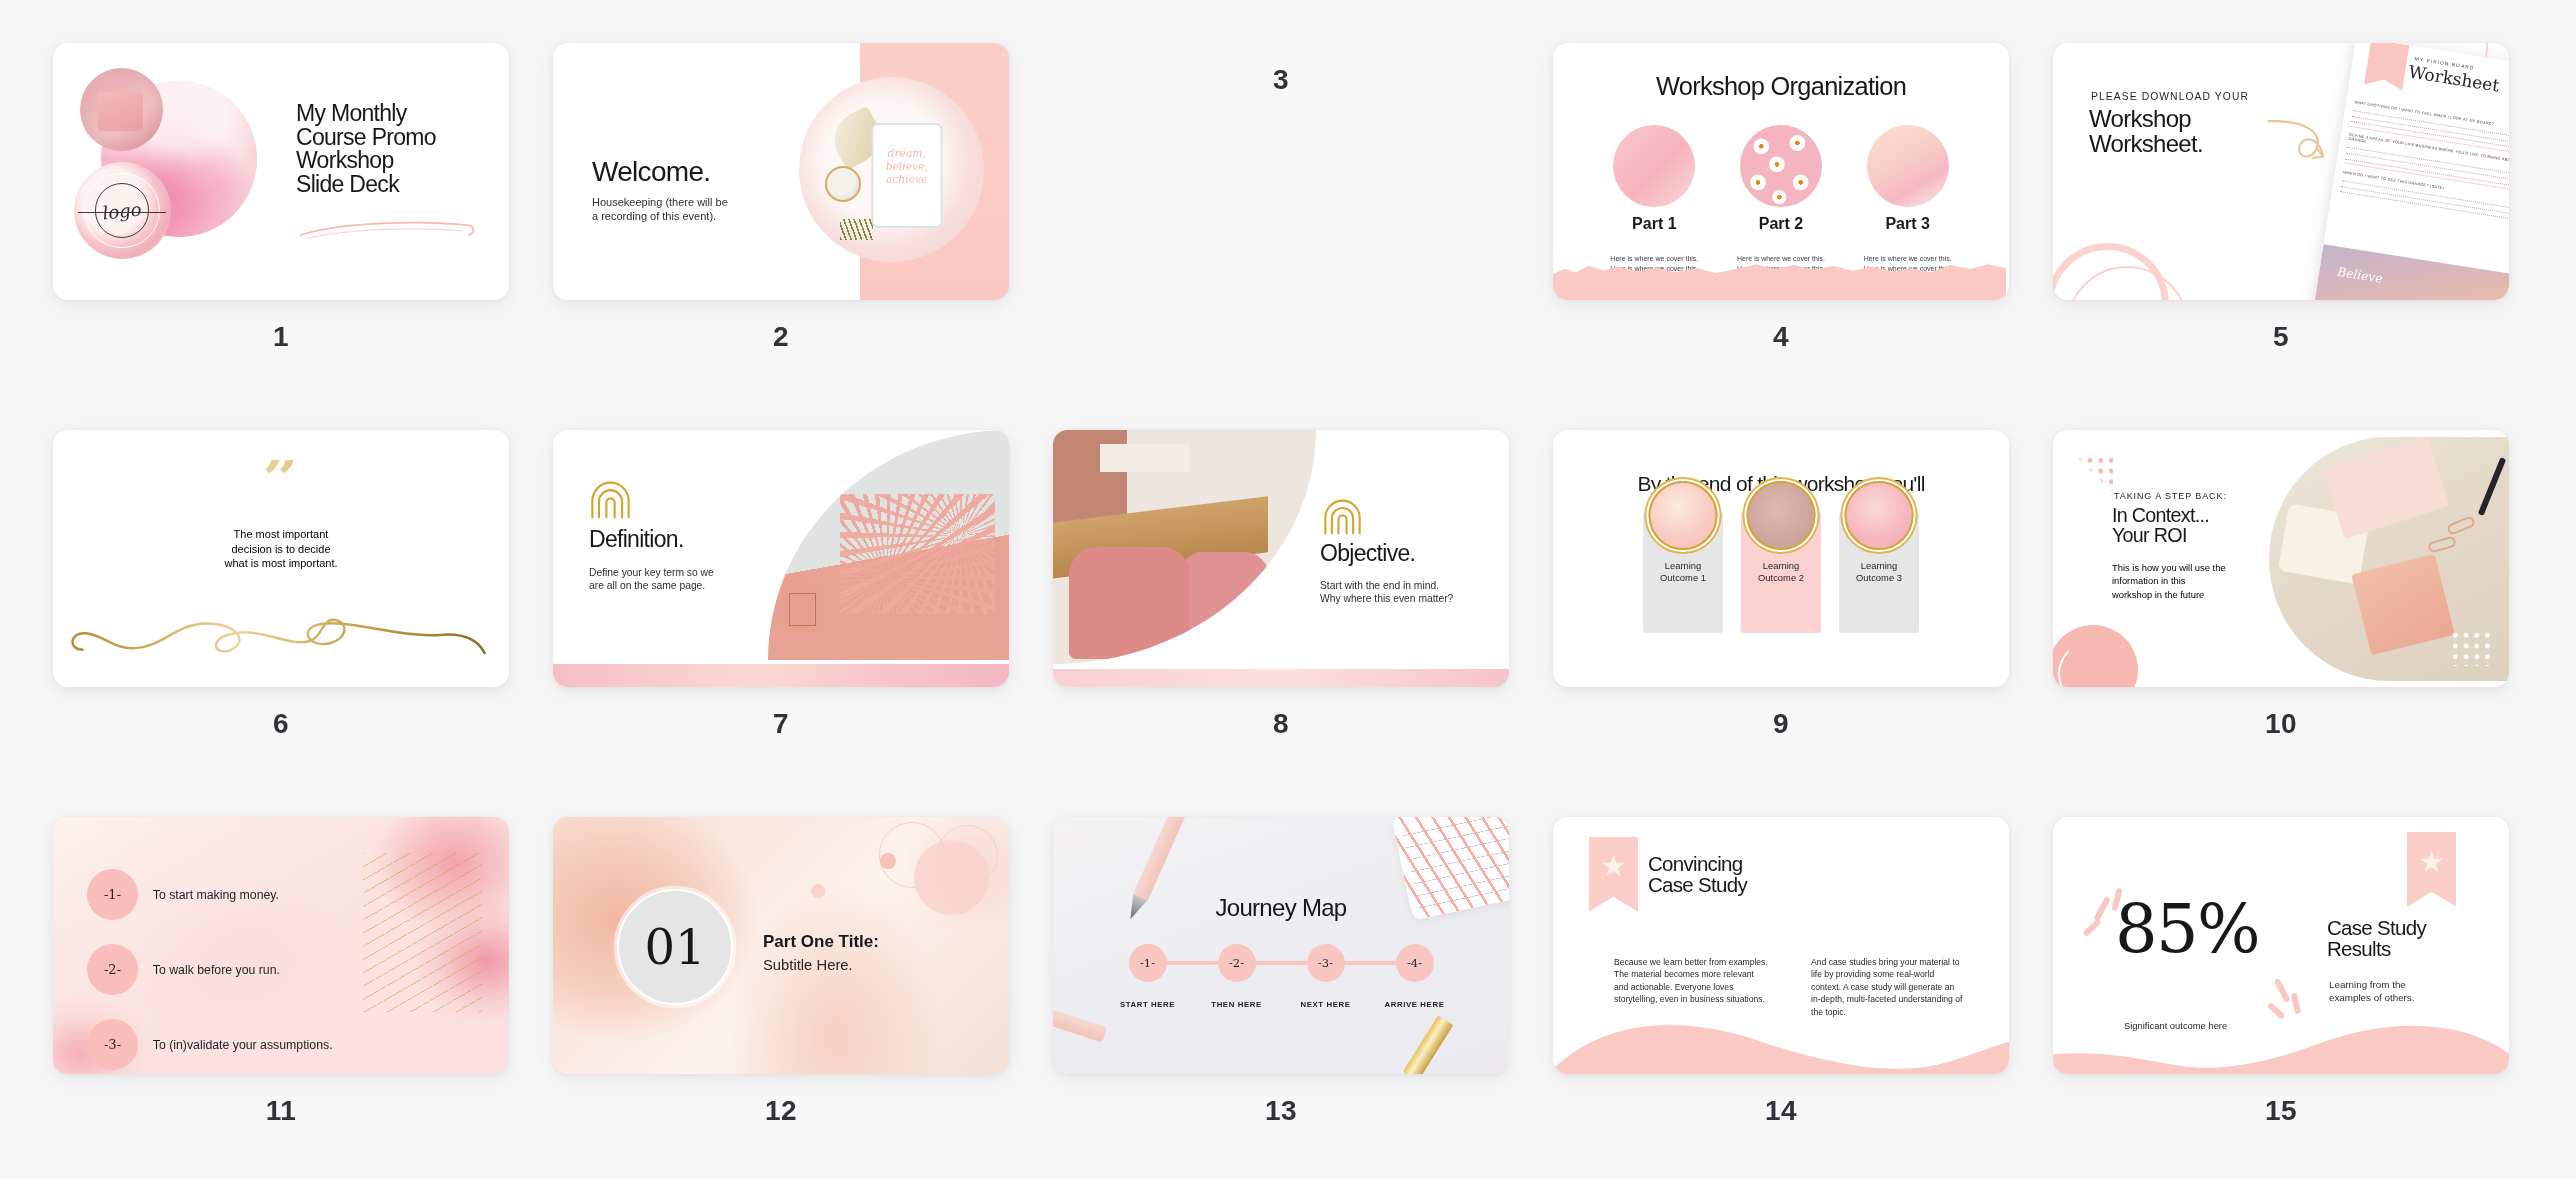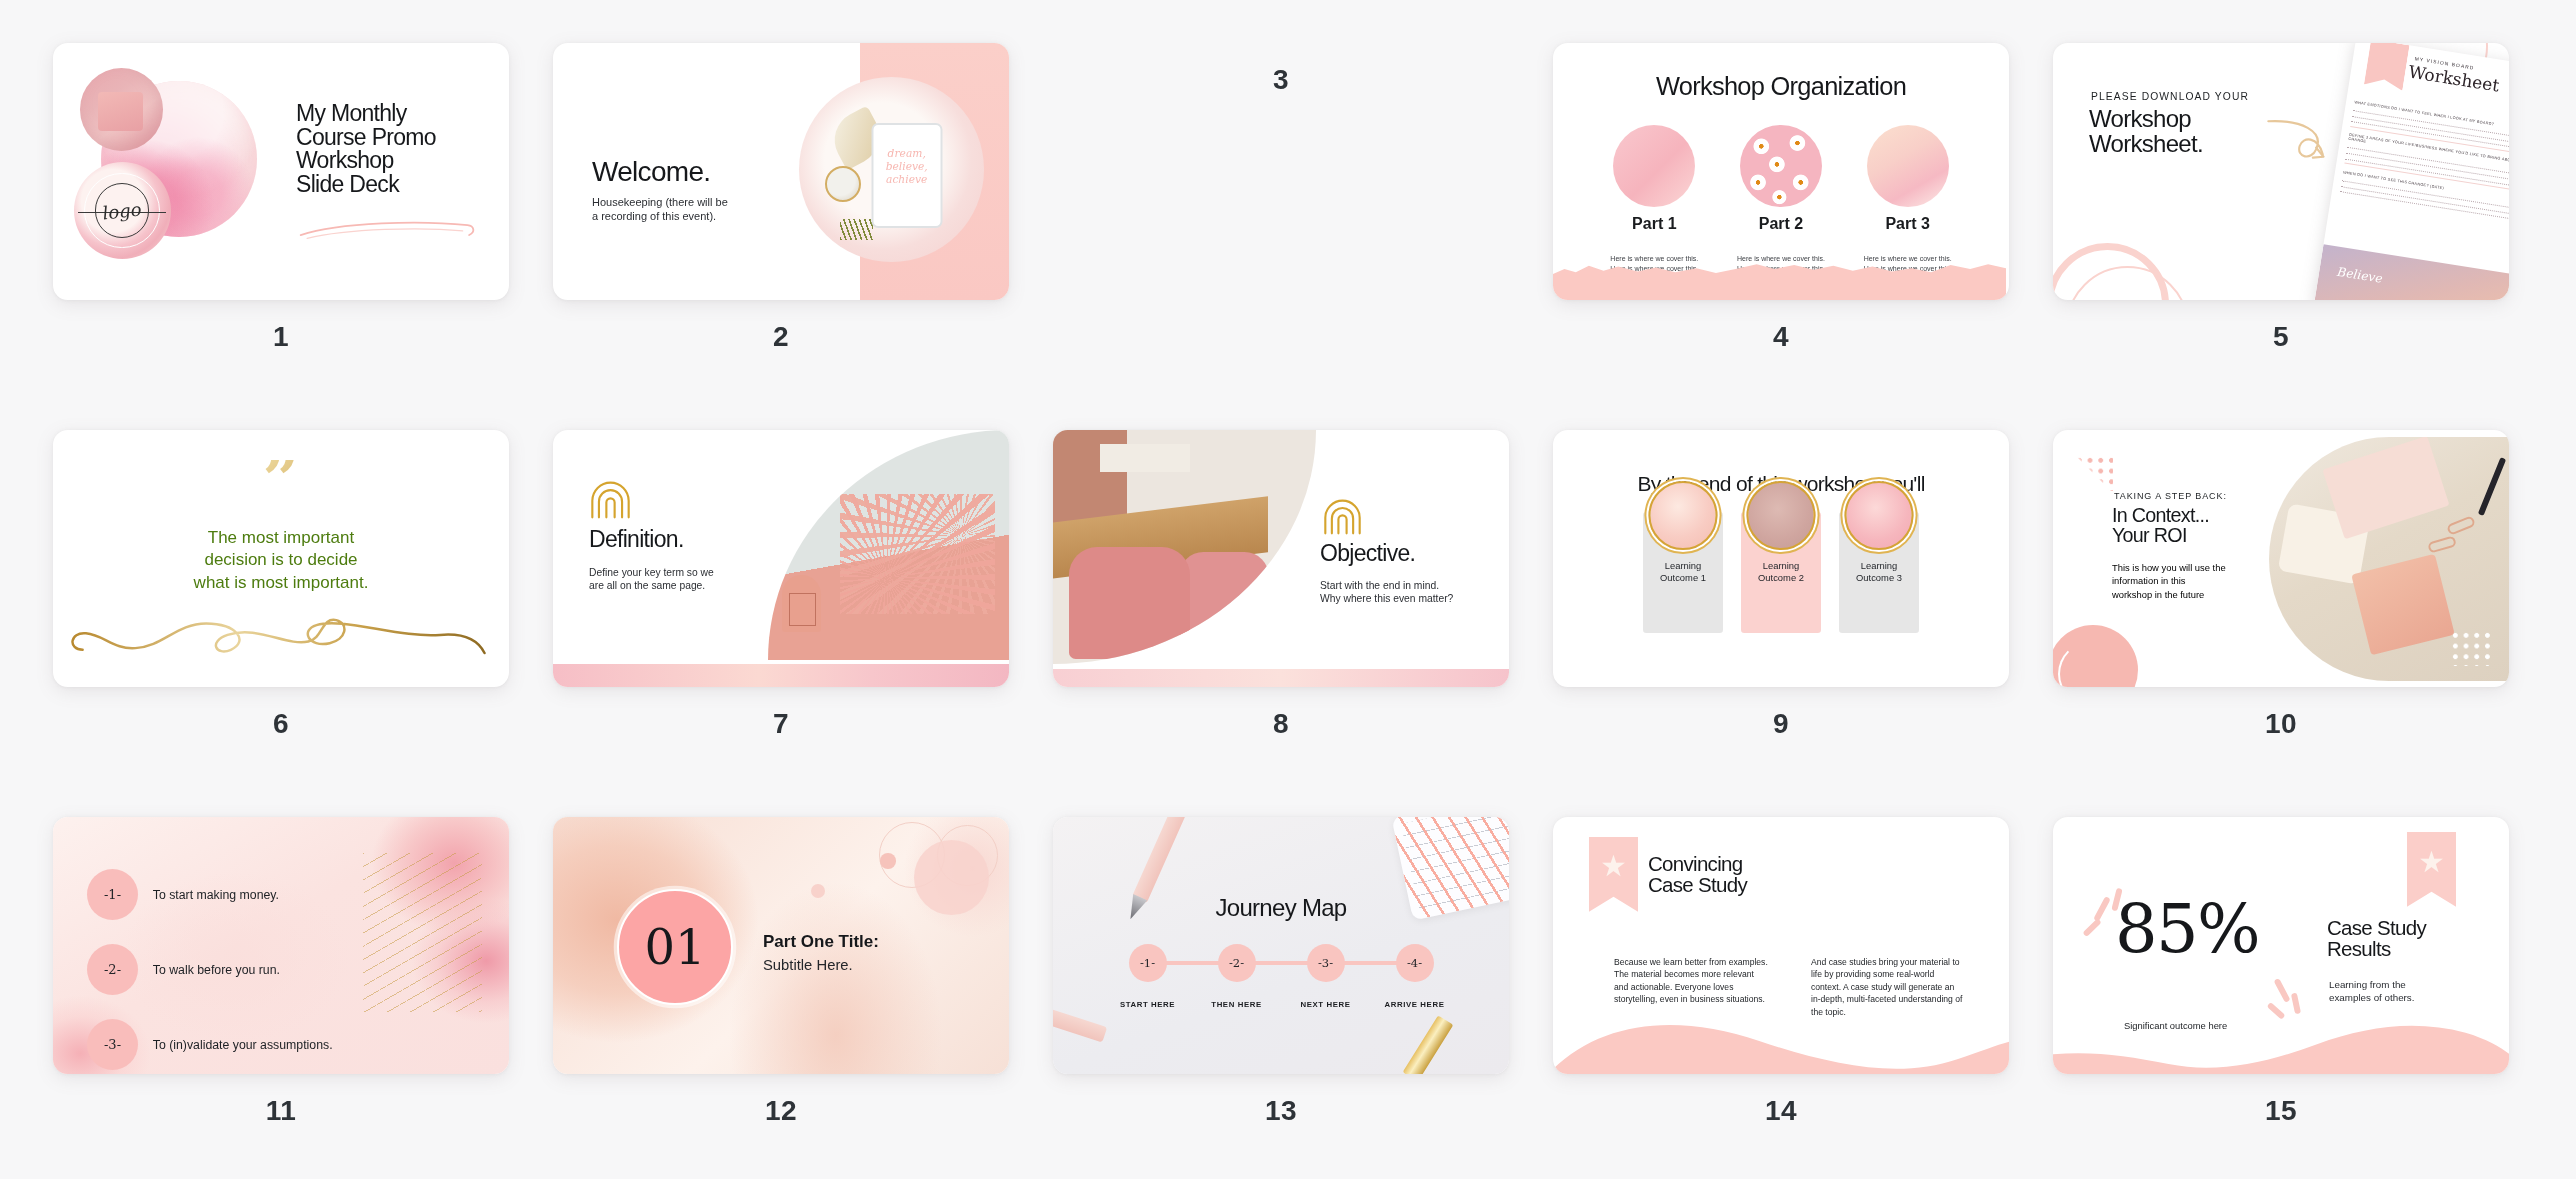--- a/index.html
+++ b/index.html
@@ -140,22 +140,22 @@
   .s5-lines .sep{border-bottom:0.8px solid #f3d2d0;margin:3.3px 0;}
   .s5-photo{position:absolute;left:0;right:0;bottom:0;height:61px;
     background:linear-gradient(160deg,#c3b3cc,#e0b8b4 55%,#f3c3a8);}
   .s5-photo span{position:absolute;left:18px;top:18px;font-family:"DejaVu Serif",serif;font-style:italic;
     font-size:12.3px;color:#fff;}
   
   .s6-q { position:absolute; left:0; right:0; top:29.5px; text-align:center;
     font-family:"DejaVu Serif", serif; font-size:64px; line-height:.6; font-weight:700;
     background:linear-gradient(135deg,#c59a43,#f0dca2 40%,#b8892f 80%);
     -webkit-background-clip:text; background-clip:text; color:transparent; }
-  .s6-text { position:absolute; left:0; right:0; top:97px; text-align:center; font-size:17px;
-    line-height:1.32; color:#4d7c0f; }
+  .s6-text { position:absolute; left:0; right:0; top:97px; text-align:center; font-size:11px;
+    line-height:1.32; color:#000000; }
   .s6-flour { position:absolute; left:0; right:0; bottom:29.5px; height:56px; }
   
   .s7-img{position:absolute;right:0;top:0;width:241px;height:230px;overflow:hidden;
     border-radius:100% 0 0 0 / 100% 0 0 0;
     background:linear-gradient(170deg,#dfe4e2 0 54%,#e8a294 54% 100%);}
   .s7-img:after{content:"";position:absolute;right:6%;top:28%;width:64%;height:52%;
     background:
       repeating-conic-gradient(from 200deg at 30% 70%, #f0a79b 0 3deg, transparent 3deg 8deg),
       repeating-conic-gradient(from 350deg at 78% 35%, #eeab9e 0 3deg, transparent 3deg 9deg);
     opacity:.95;}
@@ -240,21 +240,21 @@
     radial-gradient(ellipse 189px 164px at 14% 40%,#f0b9a3 0%,rgba(244,199,180,.75) 45%,transparent 75%),
     radial-gradient(ellipse 148px 213px at 62% 85%,rgba(243,200,184,.8),transparent 72%),
     radial-gradient(circle 98px at 92% 20%,#f8d8d2 0%,transparent 70%),
     linear-gradient(135deg,#f7ddd2,#fdf2ec 55%,#f6e0d6);}
   .s12-c1{position:absolute;right:19.7px;top:23px;width:75px;height:75px;border-radius:50%;background:#f8d2cc;opacity:.85;}
   .s12-c2{position:absolute;right:64px;top:4.9px;width:66px;height:66px;border-radius:50%;border:1.2px solid #f2cfc6;}
   .s12-c3{position:absolute;right:11.5px;top:8.2px;width:61px;height:61px;border-radius:50%;border:1.2px solid #f2cfc6;}
   .s12-d1{position:absolute;right:113px;top:36px;width:15.6px;height:15.6px;border-radius:50%;background:#f6c3bb;}
   .s12-d2{position:absolute;right:184px;top:67px;width:14px;height:14px;border-radius:50%;background:#f8d2cb;}
   .s12-num { position:absolute; left:64px; top:72px; width:116px; height:116px; border-radius:50%;
-    background:#fca5a5; border:2.1px solid #fff; display:flex; align-items:center; justify-content:center;
+    background:#e5e5e5; border:2.1px solid #fff; display:flex; align-items:center; justify-content:center;
     box-shadow:0 0 0 3.3px rgba(255,255,255,.55); }
   .s12-num span { font-family:"DejaVu Serif", serif; font-size:48px; color:#16181b; }
   .s12-t { position:absolute; left:210px; top:115px; font-size:17px; font-weight:700; color:#16181b; }
   .s12-s { position:absolute; left:210px; top:140px; font-size:14.8px; color:#24262a; }
   
   .s13-bg{position:absolute;inset:0;background:linear-gradient(160deg,#f4f2f3,#ececf0 60%,#eceaee);}
   .s13-pen1{position:absolute;left:98px;top:-9.8px;width:15.6px;height:97px;
     background:linear-gradient(90deg,#f6d8d1,#f1c4bc);transform:rotate(24deg);border-radius:3.3px;}
   .s13-pen1:after{content:"";position:absolute;left:0;bottom:-21.3px;width:15.6px;height:24.6px;
     background:linear-gradient(180deg,#c9c9cd,#6e6e74);clip-path:polygon(0 0,100% 0,50% 100%);}

